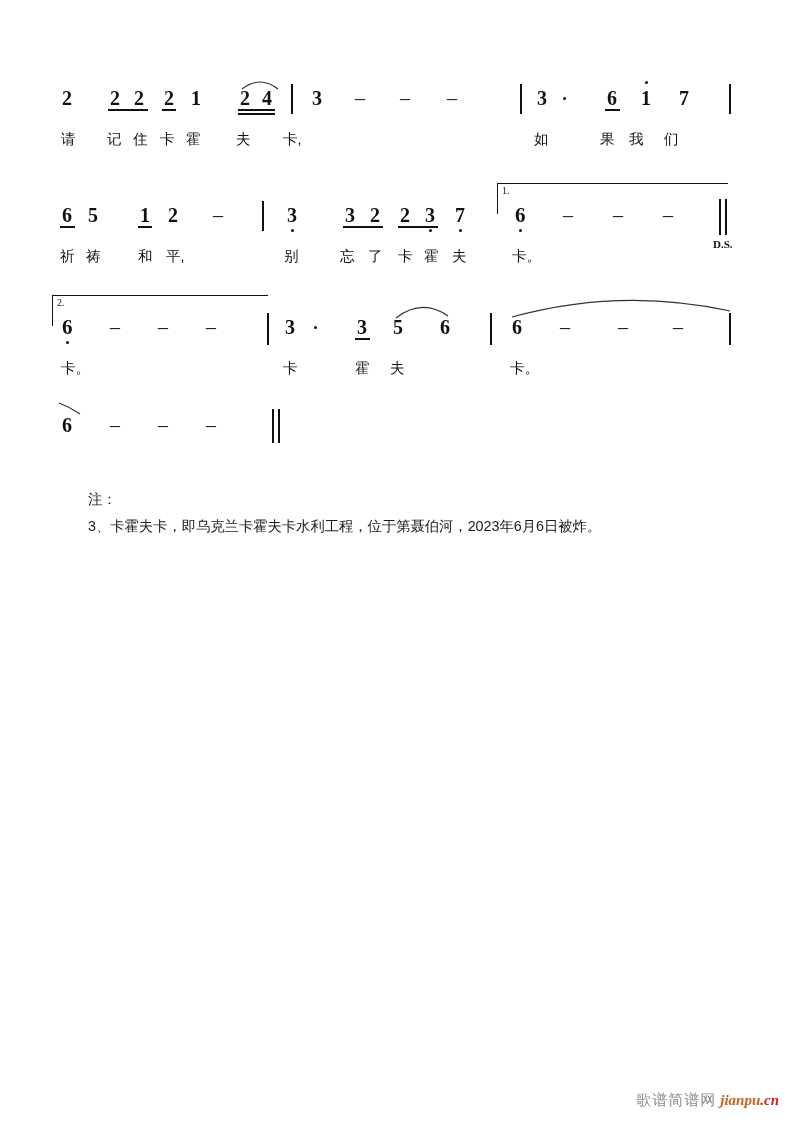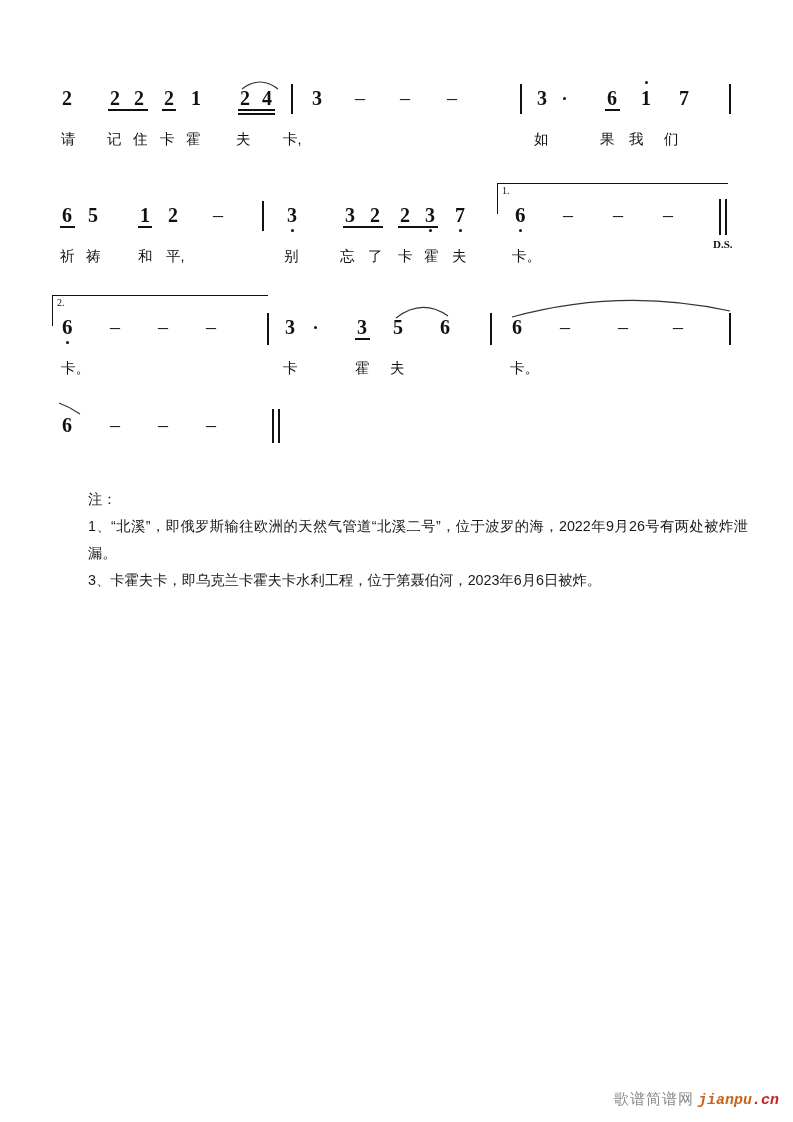--- a/index.html
+++ b/index.html
@@ -148,21 +148,21 @@
   }
 
   
   .watermark {
     position: absolute;
     right: 14px;
     bottom: 14px;
     font-size: 15px;
     line-height: 1;
     white-space: nowrap;
-    font-family: Liberation Mono, monospace;
+    font-family: Liberation Serif, serif;
   }
   .watermark .wm-cn {
     color: #8a8a8a;
     letter-spacing: 1px;
   }
   .watermark .wm-site {
     color: #c8641e;
     font-weight: bold;
     font-style: italic;
     margin-left: 4px;
@@ -345,19 +345,18 @@
     <div class="final-bar" style="left:272px; top:-6px; width:12px; height:34px;">
       <i style="left:0;"></i>
         <i style="left:6px;"></i>
     </div>
   </div>
 
 </div>
 
 <div class="notes-block">
   <p>注：</p>
-  <p>1、“北溪”，即俄罗斯输往欧洲的天然气管道“北溪二号”，位于波罗的海，2022年9月26号有两处被炸泄漏。</p>
   <p>3、卡霍夫卡，即乌克兰卡霍夫卡水利工程，位于第聂伯河，2023年6月6日被炸。</p>
 </div>
 
 <div class="watermark">
   <span class="wm-cn">歌谱简谱网</span><span class="wm-site">jianpu</span><span class="wm-tld">.cn</span>
 </div>
 
 </body></html>

